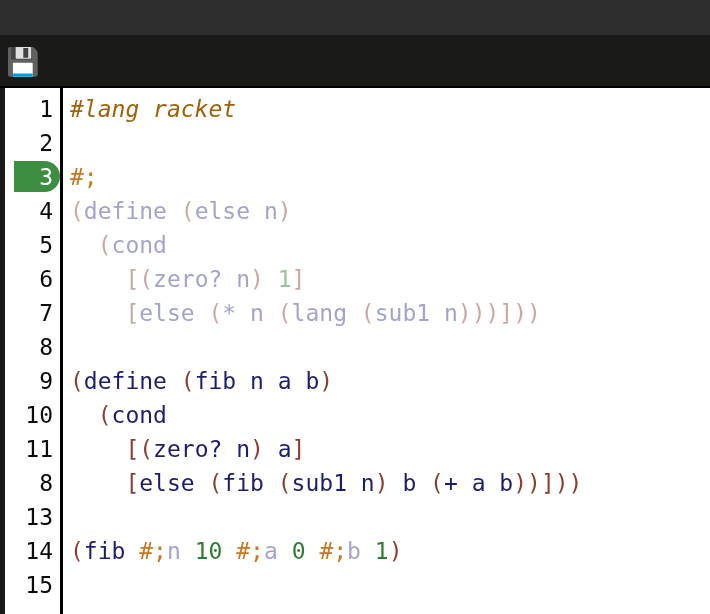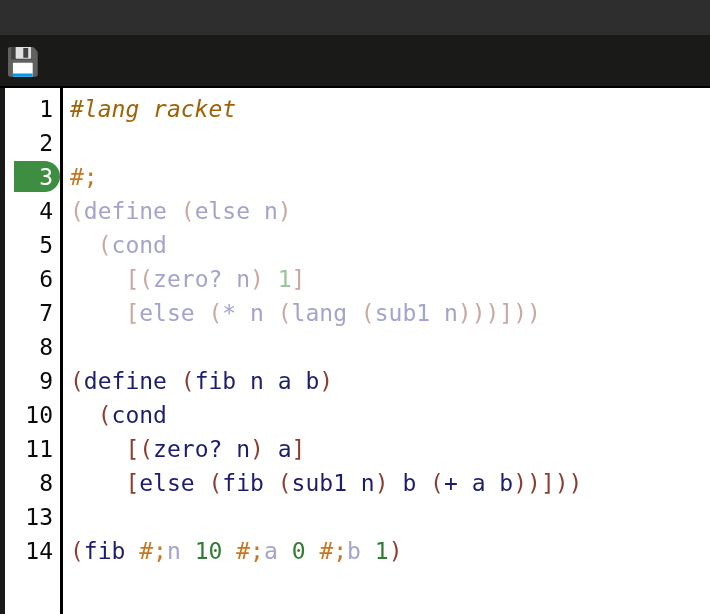--- a/index.html
+++ b/index.html
@@ -208,17 +208,21 @@
             <div class="code"><span class="t-plain">    </span><span class="t-paren">[</span><span class="t-id">else </span><span class="t-paren">(</span><span class="t-id">fib </span><span class="t-paren">(</span><span class="t-id">sub1 n</span><span class="t-paren">) </span><span class="t-id">b </span><span class="t-paren">(</span><span class="t-id">+ a b</span><span class="t-paren">))]))</span></div>
           </div>
           <div class="line">
             <div class="ln">13</div>
             <div class="code"></div>
           </div>
           <div class="line">
             <div class="ln">14</div>
             <div class="code"><span class="t-paren">(</span><span class="t-id">fib </span><span class="t-comm">#;</span><span class="t-fid">n</span><span class="t-plain"> </span><span class="t-num">10</span><span class="t-plain"> </span><span class="t-comm">#;</span><span class="t-fid">a</span><span class="t-plain"> </span><span class="t-num">0</span><span class="t-plain"> </span><span class="t-comm">#;</span><span class="t-fid">b</span><span class="t-plain"> </span><span class="t-num">1</span><span class="t-paren">)</span></div>
           </div>
+          <div class="line">
+            <div class="ln">15</div>
+            <div class="code"></div>
+          </div>
         </div>
     </div>
   </div>
 
 </div>
 
 </body></html>

